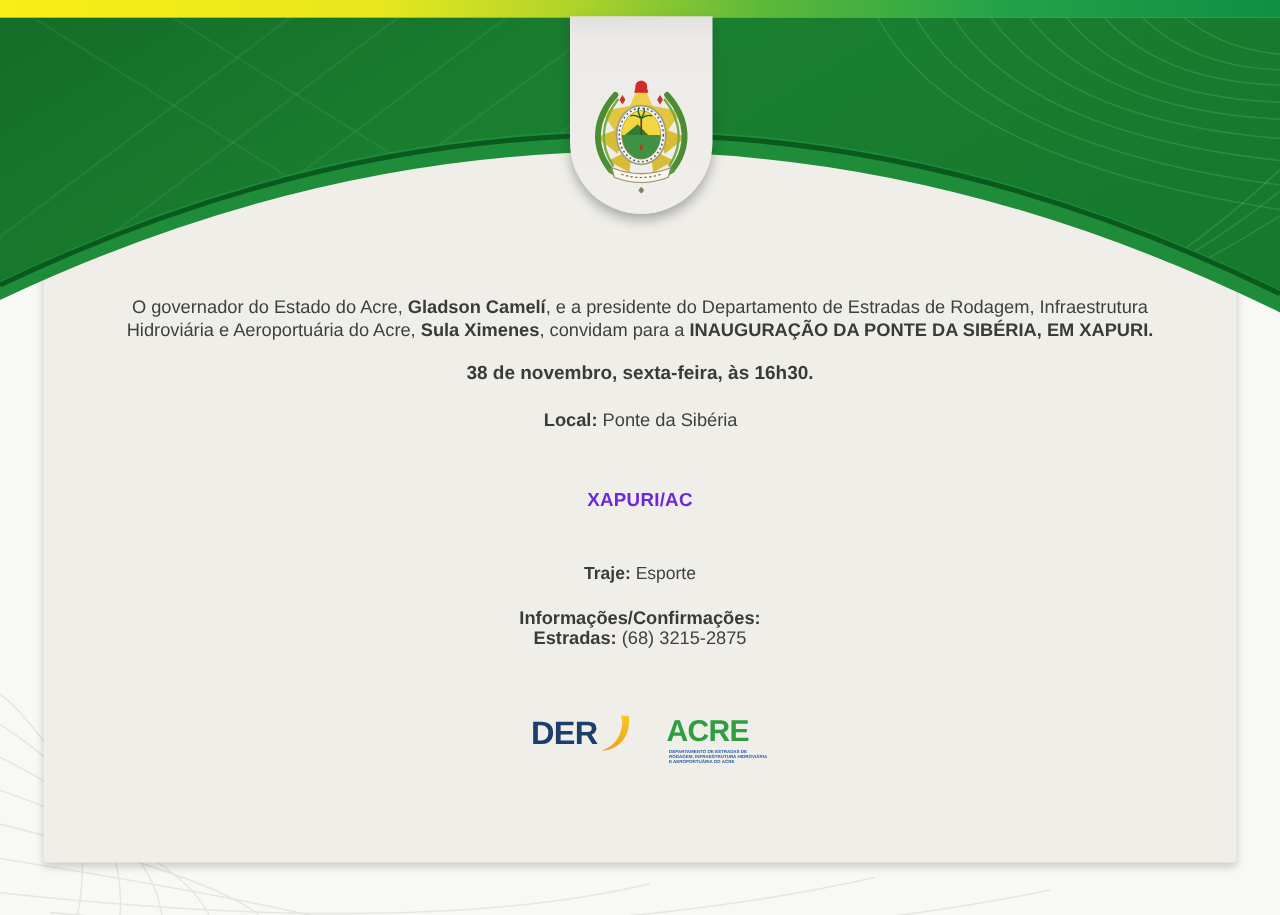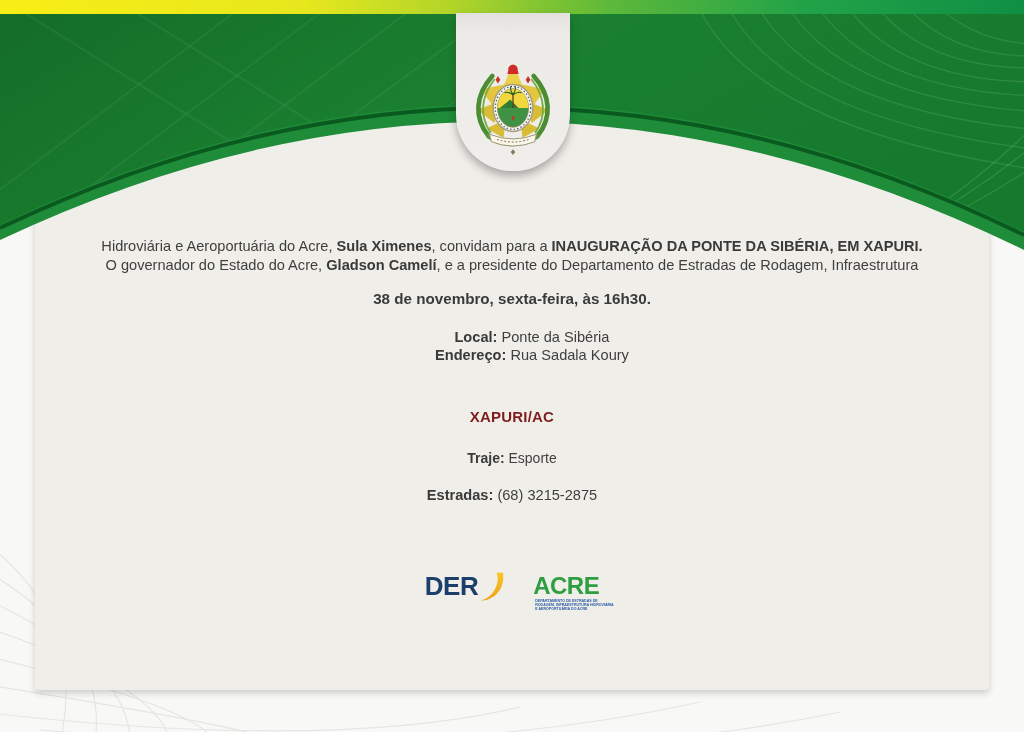--- a/index.html
+++ b/index.html
@@ -27,21 +27,21 @@
     box-shadow:0 5px 9px rgba(40,40,40,.35);
   }
   .ribbon svg{position:absolute;left:50%;top:46px;transform:translateX(-50%);}
   
   .content{position:absolute;left:0;top:0;width:1024px;height:732px;z-index:4;}
   .tx{position:absolute;width:100%;text-align:center;color:#3f3f3f;}
   .p1{top:237px;font-size:14.6px;line-height:19px;}
   .p1 b,.bold{font-weight:700;color:#3a3a3a;}
   .date{top:290px;font-size:15.2px;font-weight:700;color:#3a3a3a;}
   .place{position:absolute;left:435px;top:329px;font-size:14.6px;line-height:17.5px;color:#3f3f3f;text-align:center;}
-  .city{top:392px;font-size:15px;font-weight:700;color:#7f1d1d;letter-spacing:.2px;margin-top:16px;}
+  .city{top:392px;font-size:15px;font-weight:700;color:#6d28d9;letter-spacing:.2px;}
   .dress{top:450px;font-size:14px;}
   .info{top:488px;font-size:14.6px;line-height:15.8px;}
   .lbl{font-weight:700;color:#3a3a3a;}
   .val{margin-left:.28em;}
   
   .derlogo{position:absolute;top:574px;left:0;width:100%;display:flex;justify-content:center;align-items:flex-start;}
   .der{font-size:26px;font-weight:700;color:#1c3e6b;letter-spacing:-.5px;line-height:24px;}
   .swoosh{margin:-2px 1px 0 2px;}
   .acre-wrap{position:relative;display:inline-block;margin-left:28px;}
   .acre{font-size:24px;font-weight:700;color:#2f9e41;letter-spacing:-.5px;line-height:24px;}
@@ -165,36 +165,36 @@
       <path d="M25 80 Q50 90 75 80 L73 88 Q50 97 27 88 Z" fill="#faf6e8" stroke="#9a9176" stroke-width="1"></path>
       <path d="M33 85.5 Q50 91 67 85.5" stroke="#6b6450" stroke-width="1" fill="none" stroke-dasharray="2 2"></path>
       <path d="M50 96 l2.5 3 l-2.5 3 l-2.5 -3 Z" fill="#857d5f"></path>
     </g>
   </svg>
 </div>
 
 <div class="content">
 
   <div class="tx p1">
+    <div><span>O governador do Estado do Acre, </span><b>Gladson Camelí</b><span>, e a presidente do Departamento de Estradas de Rodagem, Infraestrutura</span></div>
     <div><span>Hidroviária e Aeroportuária do Acre, </span><b>Sula Ximenes</b><span>, convidam para a </span><b>INAUGURAÇÃO DA PONTE DA SIBÉRIA, EM XAPURI.</b></div>
-    <div><span>O governador do Estado do Acre, </span><b>Gladson Camelí</b><span>, e a presidente do Departamento de Estradas de Rodagem, Infraestrutura</span></div>
   </div>
 
   <div class="tx date">38 de novembro, sexta-feira, às 16h30.</div>
 
   <div class="place">
     <div><span class="lbl">Local:</span><span class="val">Ponte da Sibéria</span></div>
-    <div><span class="lbl">Endereço:</span><span class="val">Rua Sadala Koury</span></div>
   </div>
 
   <div class="tx city">XAPURI/AC</div>
 
   <div class="tx dress"><span class="lbl">Traje:</span><span class="val">Esporte</span></div>
 
   <div class="tx info">
+    <div class="lbl">Informações/Confirmações:</div>
     <div><span class="lbl">Estradas:</span><span class="val">(68) 3215-2875</span></div>
   </div>
 
   <div class="derlogo">
     <span class="der">DER</span>
     <svg class="swoosh" width="24" height="30" viewBox="0 0 26 31">
       <defs>
         <linearGradient id="sw" x1="0" y1="0" x2="0" y2="1">
           <stop offset="0" stop-color="#f8c623"></stop>
           <stop offset="1" stop-color="#eda31b"></stop>

